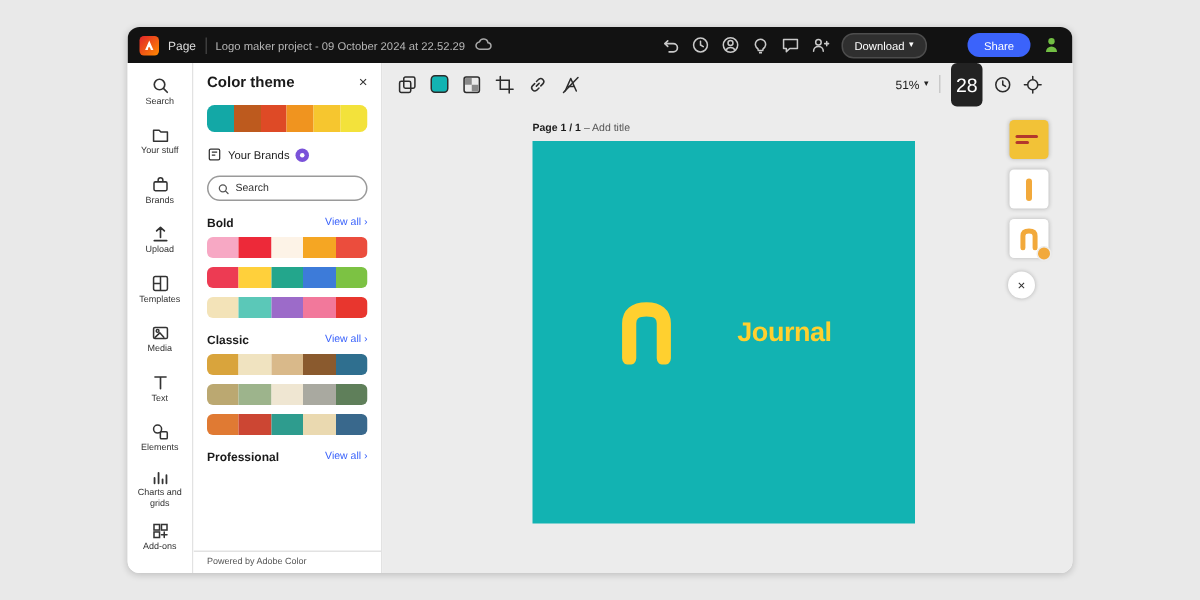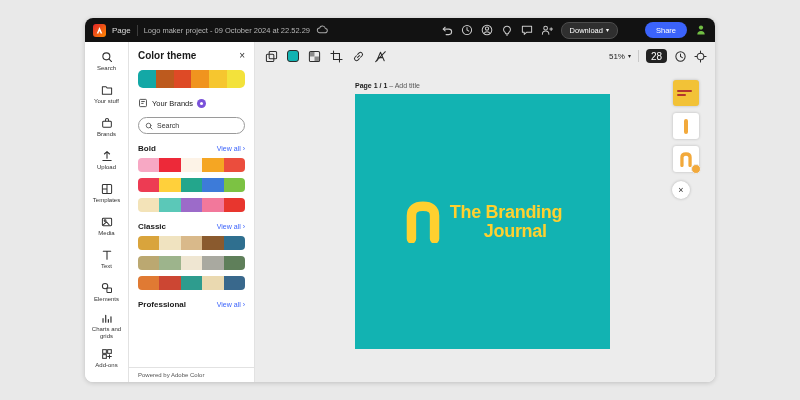--- a/index.html
+++ b/index.html
@@ -37,28 +37,28 @@
   .purple-dot i{width:3px;height:3px;background:#fff;border-radius:50%;}
   .search-pill{height:15px;border:1px solid #9a9a9a;border-radius:9px;display:flex;align-items:center;gap:4px;padding:0 6px;font-size:7px;color:#333;cursor:text;margin-bottom:2px;}
   .sec-head{display:flex;justify-content:space-between;align-items:center;margin:10px 0 5px;}
   .sec-name{font-size:8px;font-weight:bold;color:#1a1a1a;}
   .view-all{font-size:7px;color:#3b63fb;cursor:pointer;}
   .palette{display:flex;height:14px;border-radius:4px;overflow:hidden;margin-bottom:6px;cursor:pointer;}
   .pseg{flex:1;}
   .panel-foot{position:absolute;left:0;right:0;bottom:0;height:14px;background:#fff;border-top:1px solid #e2e2e2;display:flex;align-items:center;padding-left:9px;font-size:6px;color:#555;}
   
   .canvas-area{flex:1;background:#ececec;position:relative;min-width:0;}
-  .cv-toolbar{position:absolute;left:10px;right:8px;top:5px;height:18px;display:flex;align-items:center;gap:9px;}
+  .cv-toolbar{position:absolute;left:10px;right:20px;top:5px;height:18px;display:flex;align-items:center;gap:9px;}
   .cv-toolbar svg{width:13px;height:13px;display:block;}
   .tool{cursor:pointer;display:flex;align-items:center;}
   .color-dot{width:12px;height:12px;border-radius:3px;border:1.5px solid #2c2c2c;box-sizing:border-box;cursor:pointer;}
   .cv-right{margin-left:auto;display:flex;align-items:center;gap:7px;}
   .zoom{font-size:8px;color:#222;display:flex;align-items:center;gap:3px;cursor:pointer;}
   .v-div{width:1px;height:12px;background:#c9c9c9;}
-  .badge28{min-width:17px;height:14px;background:#222;border-radius:4px;color:#fff;font-size:10px;display:flex;align-items:center;justify-content:center;padding:0 2px;cursor:pointer;}
+  .badge28{min-width:17px;height:29px;background:#222;border-radius:4px;color:#fff;font-size:13px;display:flex;align-items:center;justify-content:center;padding:0 2px;cursor:pointer;}
   .page-label{position:absolute;left:100px;top:40px;font-size:7px;color:#555;}
   .page-label b{color:#1a1a1a;}
   .page-canvas{position:absolute;left:100px;top:52px;width:255px;height:255px;display:flex;align-items:center;justify-content:center;}
   .logo{display:flex;align-items:center;gap:7px;}
   .logo-text{font-weight:bold;font-size:18px;line-height:1.02;letter-spacing:-.3px;}
   .logo-l2{padding-left:34px;}
   
   .thumbs{position:absolute;top:38px;right:16px;display:flex;flex-direction:column;align-items:center;gap:7px;}
   .thumb{width:26px;height:26px;border-radius:3px;background:#fff;box-shadow:0 0 3px rgba(0,0,0,.22);display:flex;align-items:center;justify-content:center;position:relative;cursor:pointer;}
   .thumb-text-bar{height:2px;border-radius:1px;}
@@ -368,21 +368,20 @@
       <div class="page-label">
         <b>Page 1 / 1</b> <span>– Add title</span>
       </div>
 
       <div class="page-canvas" style="background: rgb(18, 179, 178);">
         <div class="logo" style="color: rgb(255, 208, 47);">
           <svg width="40" height="42" viewBox="0 0 38 40">
             <path d="M8 36V14Q8 5 19 5Q30 5 30 14V36" stroke="currentColor" stroke-width="9" fill="none" stroke-linecap="round"></path>
           </svg>
           <div class="logo-text">
-            <div>The Branding</div>
             <div class="logo-l2">Journal</div>
           </div>
         </div>
       </div>
 
       <div class="thumbs">
         <div class="thumb" style="flex-direction: column; align-items: flex-start; padding-left: 4px; box-sizing: border-box; background: rgb(242, 194, 55);">
           <div class="thumb-text-bar tt1" style="background: rgb(179, 55, 44);"></div>
           <div class="thumb-text-bar tt2" style="background: rgb(179, 55, 44);"></div>
         </div>

